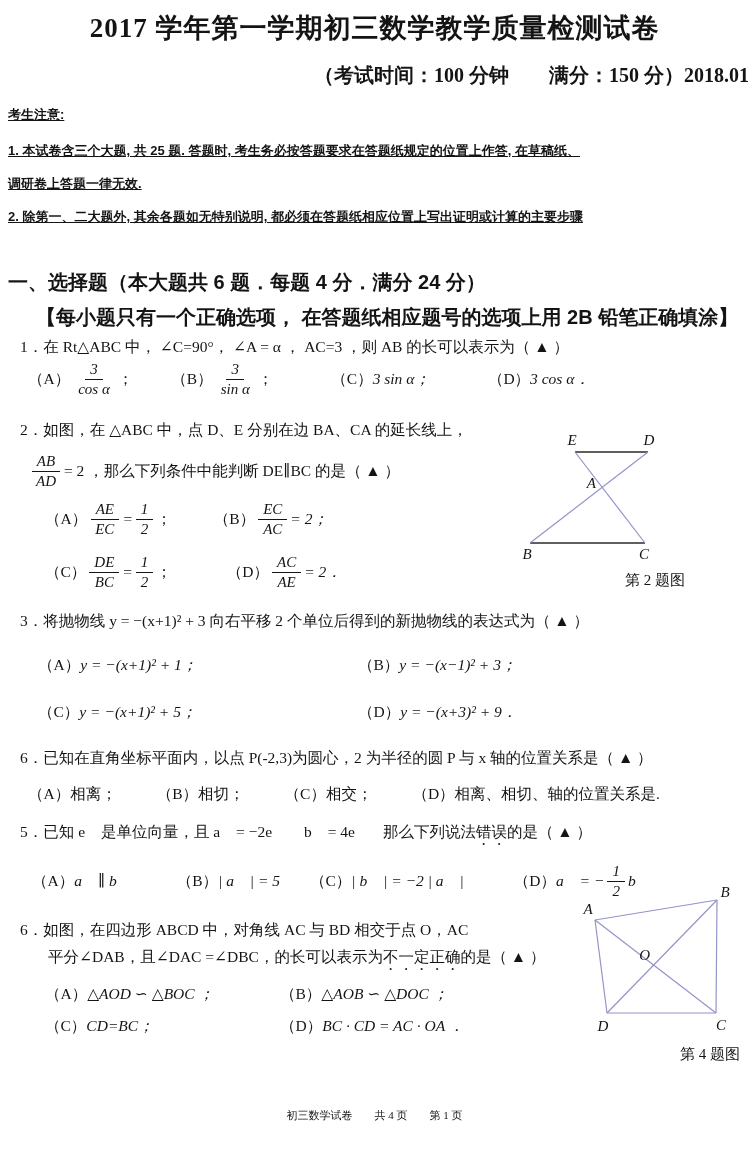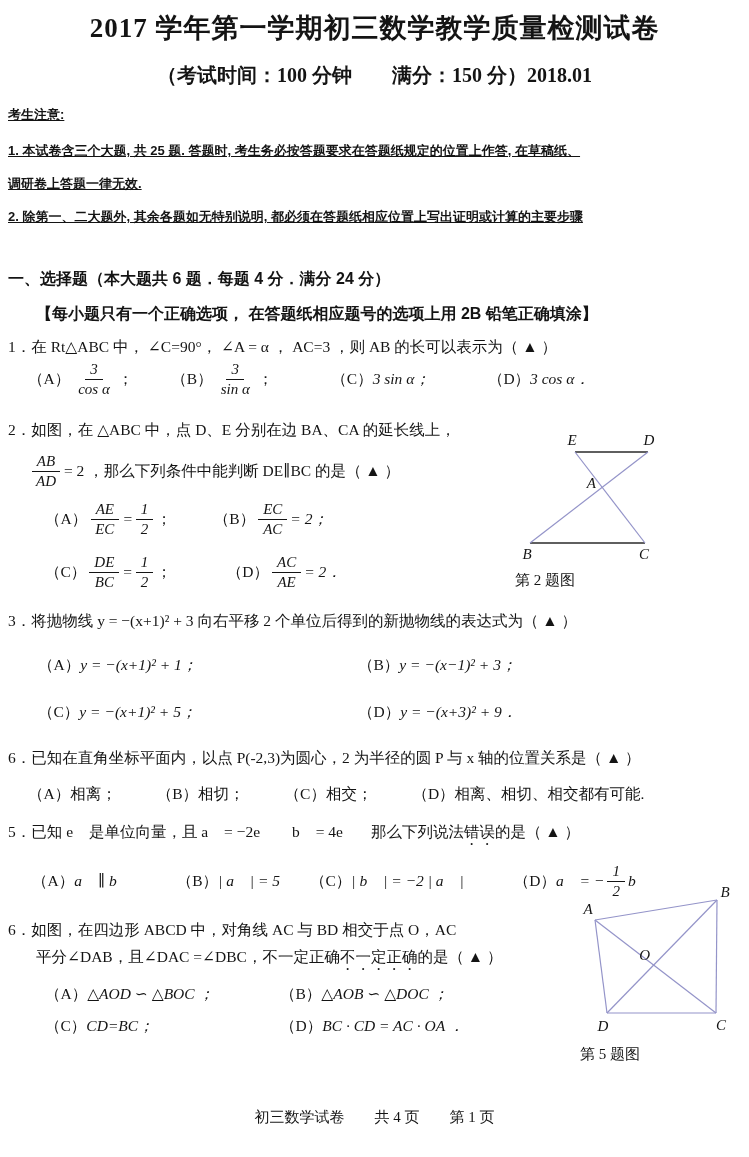--- a/index.html
+++ b/index.html
@@ -5,36 +5,36 @@
   html,body { margin:0; padding:0; background:#e8e8e8; }
   #page {
     position:relative; width:749px; height:1157px; margin:0 auto;
     background:#ffffff; overflow:hidden; color:#141414;
     font-family:"Liberation Serif","DejaVu Serif",serif;
   }
   .abs { position:absolute; white-space:nowrap; }
   .center { left:0; width:749px; text-align:center; }
   .hei { font-family:"Liberation Sans","DejaVu Sans",sans-serif; font-weight:bold; }
   .title { font-size:27px; font-weight:bold; letter-spacing:1px;font-family:Liberation Serif, serif; }
-  .subtitle { font-size:20px; font-weight:bold; }
+  .subtitle { font-size:20px; font-weight:bold;text-align:right; }
   .notice { font-size:13px;text-decoration:underline; }
-  .sec { font-size:16px; }
-  .q { font-size:15.5px; }
+  .sec { font-size:20px; }
+  .q { font-size:15.5px;margin-left:12px; }
   .opts { display:flex; align-items:center; font-size:15.5px; }
   .grp { display:inline-flex; align-items:center; }
   .math { font-style:italic;text-align:right; }
   .frac { display:inline-flex; flex-direction:column; align-items:center;
           vertical-align:middle; font-style:italic; font-size:15px; line-height:1.25; margin:0 3px; }
   .frac .num { padding:0 5px; border-bottom:1.3px solid #141414; display:block; text-align:center; }
   .frac .den { padding:0 5px; display:block; text-align:center; }
   .emph { text-emphasis:filled dot #141414; -webkit-text-emphasis:filled dot #141414;
           text-emphasis-position:under right; -webkit-text-emphasis-position:under; }
-  .figcap { text-align:left; font-size:15px; margin-top:4px; }
+  .figcap { text-align:right; font-size:15px; margin-top:4px; }
   svg text { font-family:"Liberation Serif","DejaVu Serif",serif; font-style:italic; font-size:15px; fill:#141414; }
-  .footer { font-size:15px; }
+  .footer { font-size:11px; }
 </style>
 </head>
 <body>
 
 <div id="page">
 
   <div class="abs center title" style="top:10px">2017 学年第一学期初三数学教学质量检测试卷</div>
   <div class="abs center subtitle" style="top:62px">（考试时间：100 分钟　　满分：150 分）2018.01</div>
 
   <div class="abs hei notice" style="left:8px; top:106px">考生注意:</div>
@@ -174,21 +174,21 @@
     <span class="grp" style="margin-right:40px">
       <span>（B）</span>
       <span>相切；</span>
     </span>
     <span class="grp" style="margin-right:40px">
       <span>（C）</span>
       <span>相交；</span>
     </span>
     <span class="grp">
       <span>（D）</span>
-      <span>相离、相切、相交都有可能.</span>
+      <span>相离、相切、轴的位置关系是.</span>
     </span>
   </div>
 
   <div class="abs q" style="left:8px; top:822px">
     <span>5．已知 e⃗ 是单位向量，且 a⃗ = −2e⃗ ， b⃗ = 4e⃗ ，那么下列说法</span><span class="emph">错误</span><span>的是（ ▲ ）</span>
   </div>
   <div class="abs opts" style="left:32px; top:862px">
     <span class="grp" style="margin-right:32px">
       <span>（A）</span>
       <span class="math">a⃗ ∥ b⃗ ；</span>
@@ -207,21 +207,21 @@
       <span class="frac">
         <span class="num">1</span>
         <span class="den">2</span>
       </span>
       <span class="math">b⃗ ．</span>
     </span>
   </div>
 
   <div class="abs q" style="left:8px; top:920px">6．如图，在四边形 ABCD 中，对角线 AC 与 BD 相交于点 O，AC</div>
   <div class="abs q" style="left:36px; top:947px">
-    <span>平分∠DAB，且∠DAC =∠DBC，不一定正确</span><span class="emph">不一定正确</span><span>的是（ ▲ ）</span>
+    <span>平分∠DAB，且∠DAC =∠DBC，的长可以表示为</span><span class="emph">不一定正确</span><span>的是（ ▲ ）</span>
   </div>
   <div class="abs opts" style="left:45px; top:984px">
     <span class="grp" style="width:235px">
       <span>（A）</span>
       <span class="math">△AOD ∽ △BOC ；</span>
     </span>
     <span class="grp">
       <span>（B）</span>
       <span class="math">△AOB ∽ △DOC ；</span>
     </span>
@@ -244,18 +244,18 @@
       <line x1="136" y1="131" x2="27" y2="131" stroke-width="1.2" stroke="#9494c9"></line>
       <line x1="27" y1="131" x2="15" y2="38" stroke-width="1.2" stroke="#9494c9"></line>
       <line x1="15" y1="38" x2="136" y2="131" stroke-width="1.2" stroke="#9494c9"></line>
       <line x1="137" y1="18" x2="27" y2="131" stroke-width="1.2" stroke="#9494c9"></line>
       <text x="8" y="32" text-anchor="middle">A</text>
       <text x="145" y="15" text-anchor="middle">B</text>
       <text x="141" y="148" text-anchor="middle">C</text>
       <text x="23" y="149" text-anchor="middle">D</text>
       <text x="70" y="78" text-anchor="end">O</text>
     </svg>
-    <div class="figcap">第 5 题图</div>
+    <div class="figcap">第 4 题图</div>
   </div>
 
   <div class="abs center footer" style="top:1108px">初三数学试卷　　共 4 页　　第 1 页</div>
 
 </div>
 
 </body></html>

